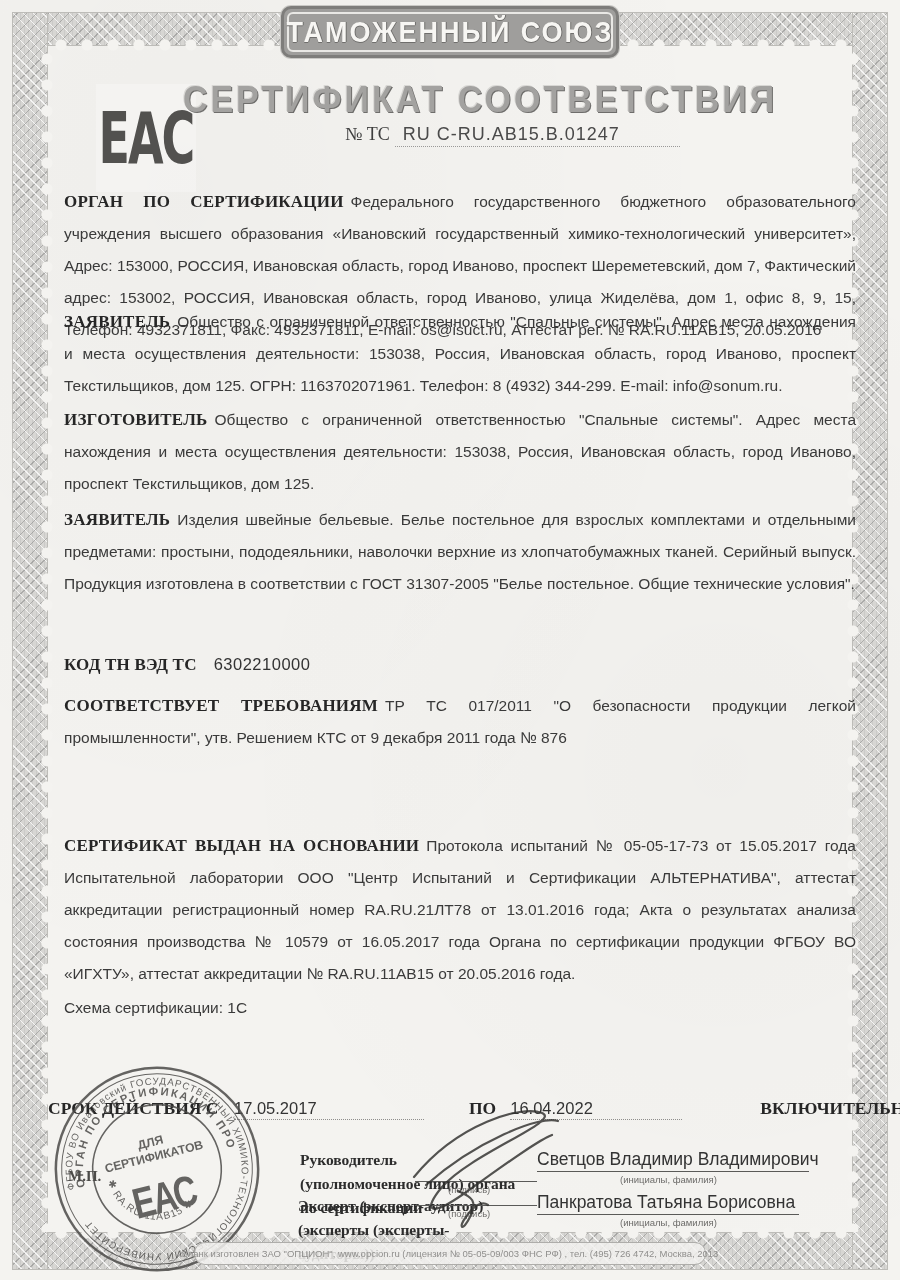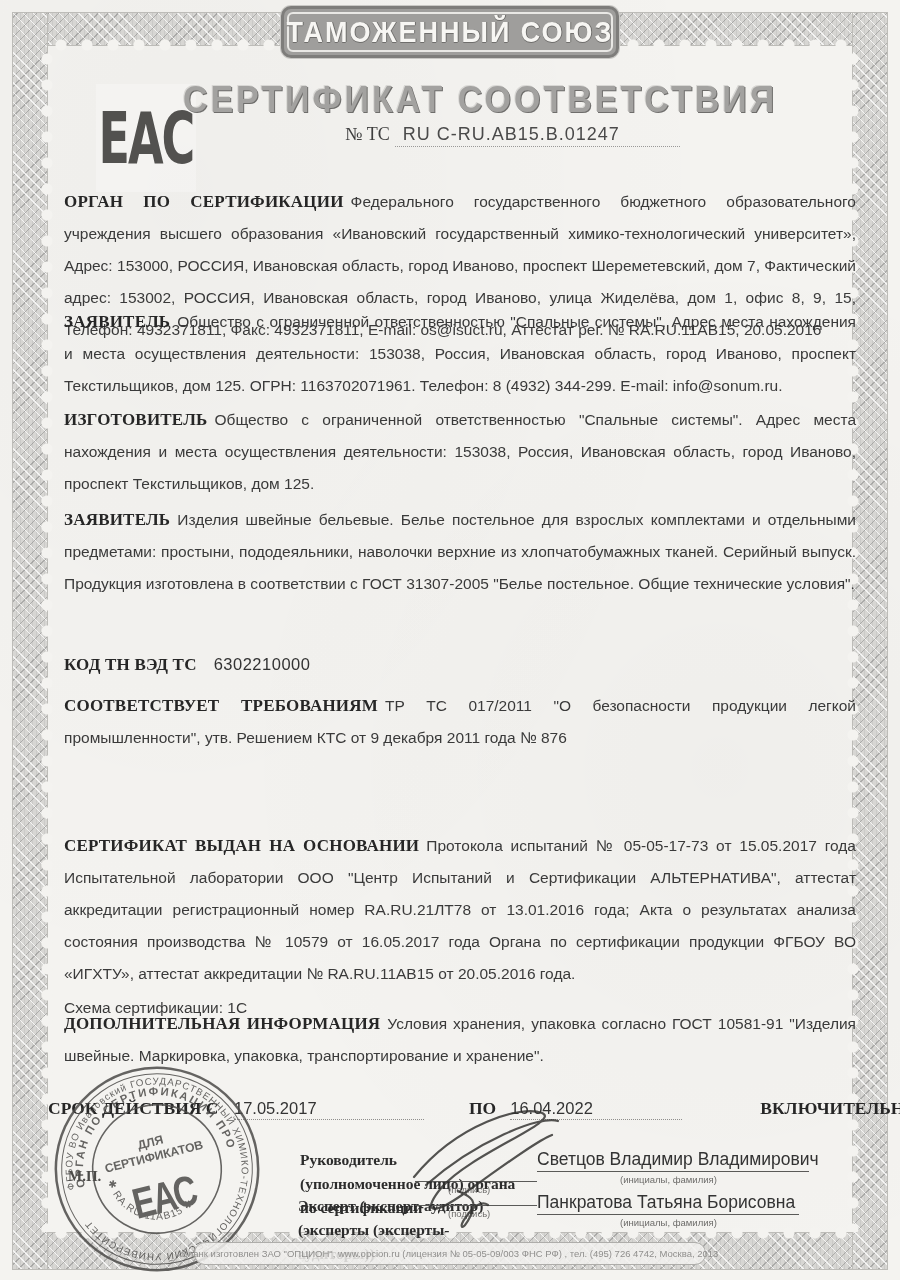--- a/index.html
+++ b/index.html
@@ -147,23 +147,20 @@
 
   <div class="para" style="top:690px">
     <span class="lbl">СООТВЕТСТВУЕТ ТРЕБОВАНИЯМ</span><span>ТР ТС 017/2011    "О безопасности продукции легкой промышленности", утв. Решением КТС от 9 декабря 2011 года № 876</span>
   </div>
 
   <div class="para" style="top:830px">
     <span class="lbl">СЕРТИФИКАТ ВЫДАН НА ОСНОВАНИИ</span><span>Протокола испытаний № 05-05-17-73 от 15.05.2017 года Испытательной лаборатории ООО "Центр Испытаний и Сертификации АЛЬТЕРНАТИВА", аттестат аккредитации регистрационный номер RA.RU.21ЛТ78 от 13.01.2016 года; Акта о результатах анализа состояния производства № 10579 от 16.05.2017 года Органа по сертификации продукции ФГБОУ ВО «ИГХТУ», аттестат аккредитации № RA.RU.11АВ15 от 20.05.2016 года.</span>
     <div class="schema">Схема сертификации: 1С</div>
   </div>
 
-  <div class="para" style="top:1008px">
-    <span class="lbl">ДОПОЛНИТЕЛЬНАЯ ИНФОРМАЦИЯ</span><span>Условия хранения, упаковка согласно ГОСТ 10581-91 "Изделия швейные. Маркировка, упаковка, транспортирование и хранение".</span>
-  </div>
 
   <div class="validity">
     <span class="v-lbl">СРОК ДЕЙСТВИЯ С</span>
     <span class="v-date v-d1">17.05.2017</span>
     <span class="v-po">ПО</span>
     <span class="v-date v-d2">16.04.2022</span>
     <span class="v-incl">ВКЛЮЧИТЕЛЬНО</span>
   </div>
 
   <div class="role" style="left:300px;top:1148px;width:220px">Руководитель (уполномоченное лицо) органа по сертификации</div>

